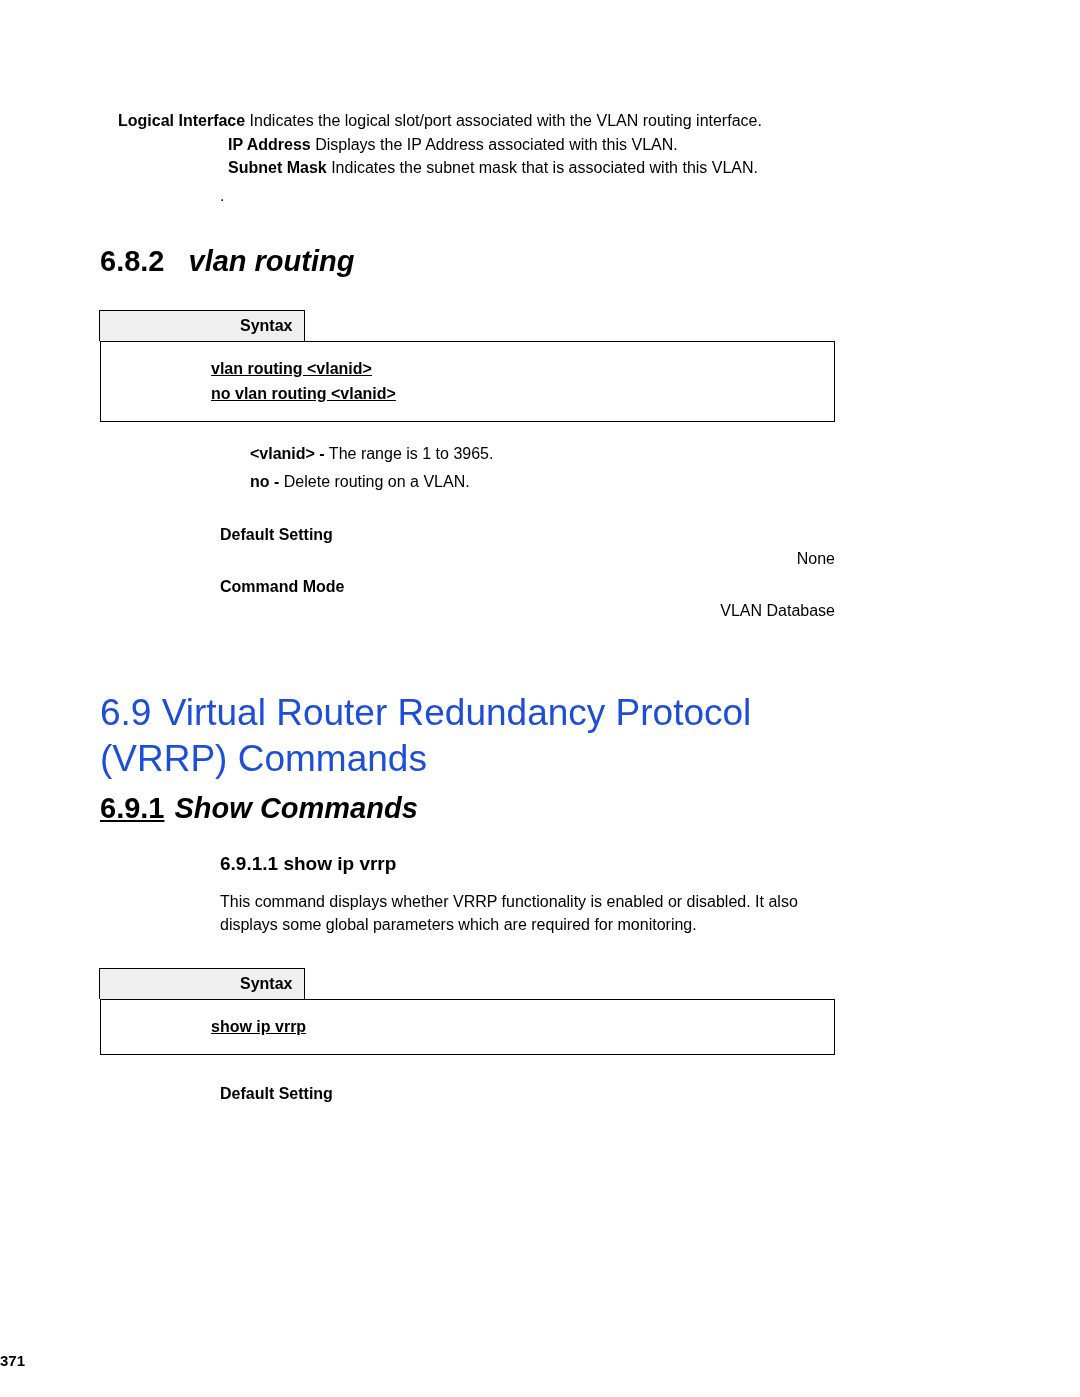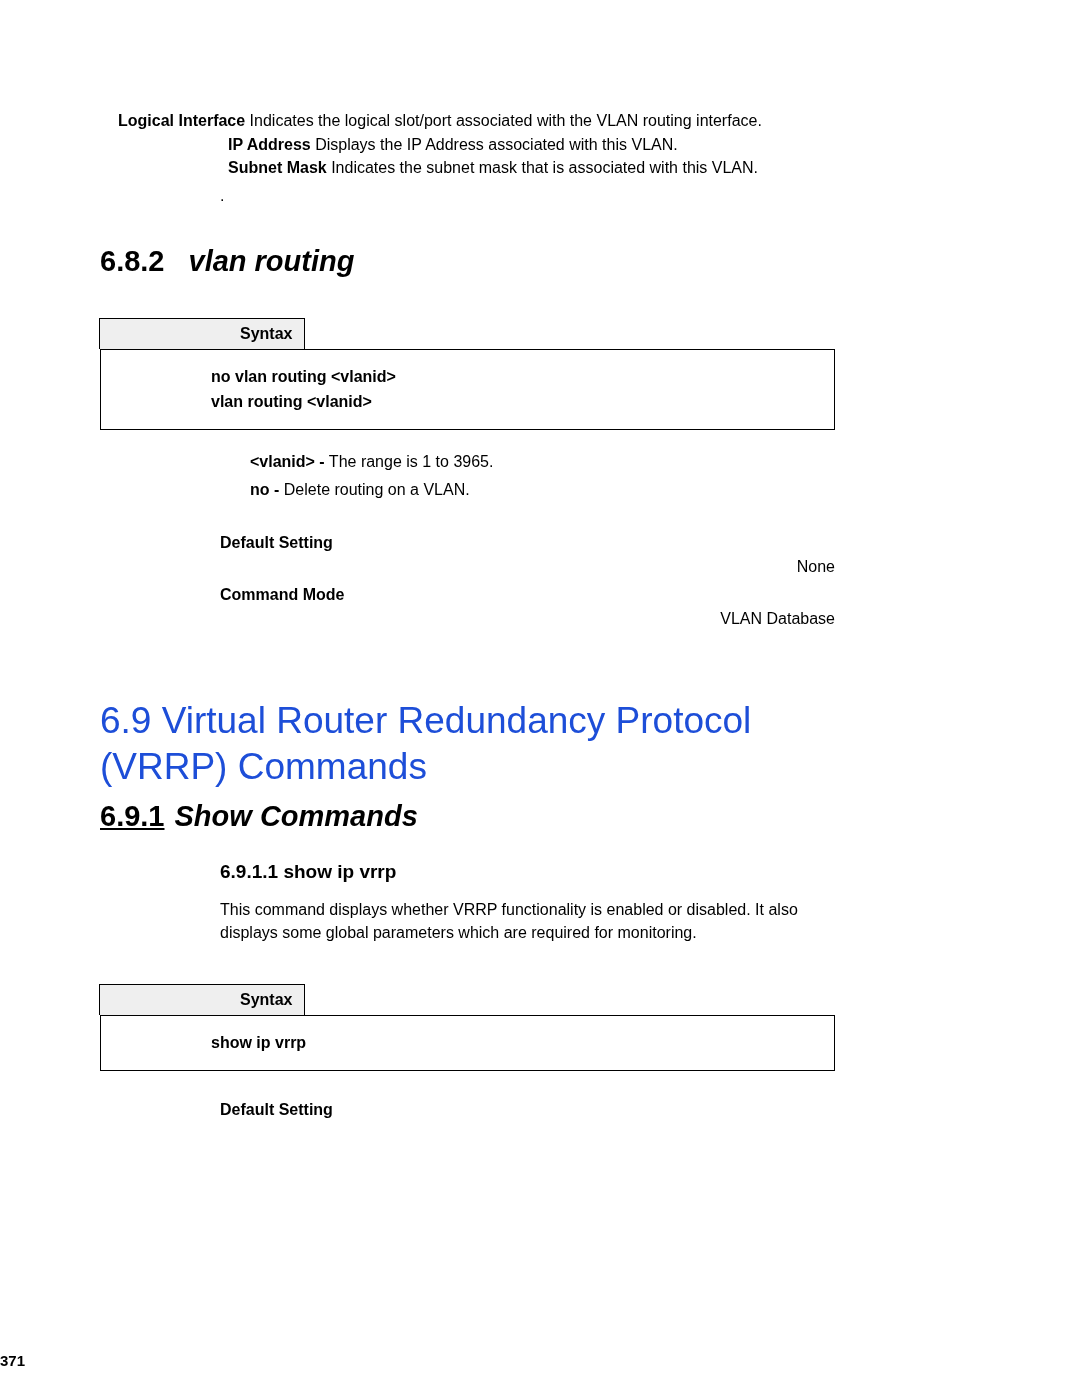--- a/index.html
+++ b/index.html
@@ -29,21 +29,21 @@
     font-weight: bold;
     margin: 40px 0 18px 0;
   }
   .h2 .num { font-style: normal; display: inline-block; margin-right: 24px; }
   .h2 .title { font-style: italic; }
   .body-text {
     font-size: 16px;
     margin-left: 120px;
     line-height: 1.4;
   }
-  .syntax-wrap { margin-top: 40px; }
+  .syntax-wrap { margin-top: 32px; text-decoration: underline; }
   .syntax-header {
     display: inline-block;
     border: 1px solid #000;
     border-bottom: none;
     background: #efefef;
     padding: 6px 12px 6px 140px;
     font-weight: bold;
     font-size: 16px;
     margin-left: -1px;
   }
@@ -118,22 +118,22 @@
     <p class="indent-dot" style="margin-left:102px;">.</p>
   </div>
 
   <div class="h2">
     <span class="num">6.8.2</span><span class="title">vlan routing</span>
   </div>
 
   <div class="syntax-wrap">
     <div class="syntax-header">Syntax</div>
     <div class="syntax-body">
+      <div>vlan routing &lt;vlanid&gt;</div>
       <div>no vlan routing &lt;vlanid&gt;</div>
-      <div>vlan routing &lt;vlanid&gt;</div>
     </div>
   </div>
 
   <div class="param-block">
     <div><span class="b">&lt;vlanid&gt; -</span><span> The range is 1 to 3965.</span></div>
     <div><span class="b">no -</span><span> Delete routing on a VLAN.</span></div>
   </div>
 
   <div class="sect-label">Default Setting</div>
   <div class="sect-value">None</div>

